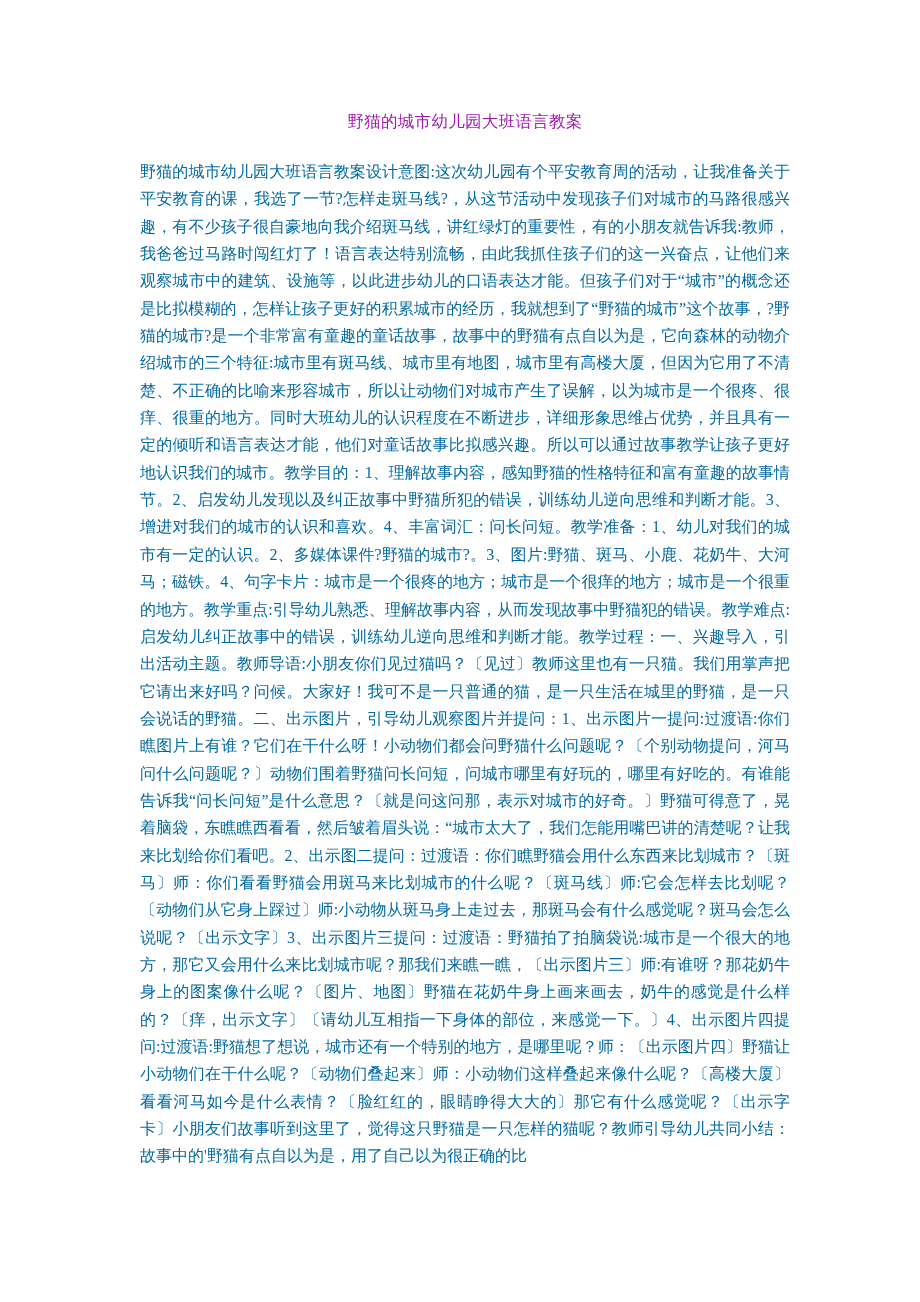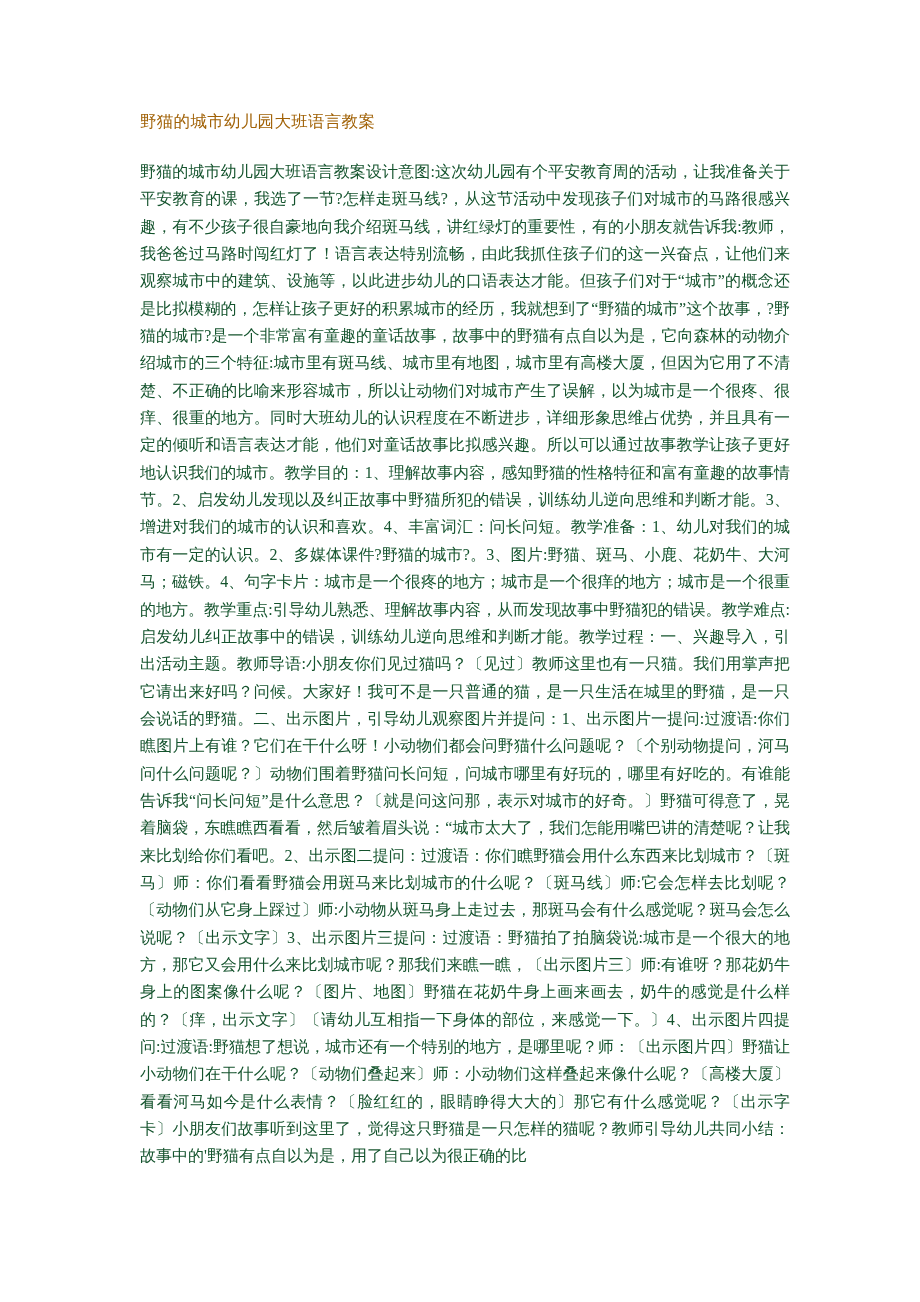--- a/index.html
+++ b/index.html
@@ -17,33 +17,33 @@
   .doc {
     padding-top: 108px;
     padding-left: 140px;
     padding-right: 130px;
   }
   .title {
     margin: 0 0 23px 0;
     font-size: 16.5px;
     font-weight: normal;
     line-height: 27px;
-    text-align: left;
-    color: #a16207;
+    text-align: center;
+    color: #a21caf;
     letter-spacing: 0.3px;
   }
   .body-text {
     margin: 0;
     font-size: 16px;
     line-height: 27.35px;
     text-align: justify;
     text-justify: inter-character;
     word-break: break-all;
     overflow-wrap: break-word;
-    color: #14532d;
+    color: #0369a1;
   }
 </style>
 </head>
 <body>
 
 <div class="doc">
   <h1 class="title">野猫的城市幼儿园大班语言教案</h1>
   <p class="body-text">野猫的城市幼儿园大班语言教案设计意图:这次幼儿园有个平安教育周的活动，让我准备关于平安教育的课，我选了一节?怎样走斑马线?，从这节活动中发现孩子们对城市的马路很感兴趣，有不少孩子很自豪地向我介绍斑马线，讲红绿灯的重要性，有的小朋友就告诉我:教师，我爸爸过马路时闯红灯了！语言表达特别流畅，由此我抓住孩子们的这一兴奋点，让他们来观察城市中的建筑、设施等，以此进步幼儿的口语表达才能。但孩子们对于“城市”的概念还是比拟模糊的，怎样让孩子更好的积累城市的经历，我就想到了“野猫的城市”这个故事，?野猫的城市?是一个非常富有童趣的童话故事，故事中的野猫有点自以为是，它向森林的动物介绍城市的三个特征:城市里有斑马线、城市里有地图，城市里有高楼大厦，但因为它用了不清楚、不正确的比喻来形容城市，所以让动物们对城市产生了误解，以为城市是一个很疼、很痒、很重的地方。同时大班幼儿的认识程度在不断进步，详细形象思维占优势，并且具有一定的倾听和语言表达才能，他们对童话故事比拟感兴趣。所以可以通过故事教学让孩子更好地认识我们的城市。教学目的：1、理解故事内容，感知野猫的性格特征和富有童趣的故事情节。2、启发幼儿发现以及纠正故事中野猫所犯的错误，训练幼儿逆向思维和判断才能。3、增进对我们的城市的认识和喜欢。4、丰富词汇：问长问短。教学准备：1、幼儿对我们的城市有一定的认识。2、多媒体课件?野猫的城市?。3、图片:野猫、斑马、小鹿、花奶牛、大河马；磁铁。4、句字卡片：城市是一个很疼的地方；城市是一个很痒的地方；城市是一个很重的地方。教学重点:引导幼儿熟悉、理解故事内容，从而发现故事中野猫犯的错误。教学难点:启发幼儿纠正故事中的错误，训练幼儿逆向思维和判断才能。教学过程：一、兴趣导入，引出活动主题。教师导语:小朋友你们见过猫吗？〔见过〕教师这里也有一只猫。我们用掌声把它请出来好吗？问候。大家好！我可不是一只普通的猫，是一只生活在城里的野猫，是一只会说话的野猫。二、出示图片，引导幼儿观察图片并提问：1、出示图片一提问:过渡语:你们瞧图片上有谁？它们在干什么呀！小动物们都会问野猫什么问题呢？〔个别动物提问，河马问什么问题呢？〕动物们围着野猫问长问短，问城市哪里有好玩的，哪里有好吃的。有谁能告诉我“问长问短”是什么意思？〔就是问这问那，表示对城市的好奇。〕野猫可得意了，晃着脑袋，东瞧瞧西看看，然后皱着眉头说：“城市太大了，我们怎能用嘴巴讲的清楚呢？让我来比划给你们看吧。2、出示图二提问：过渡语：你们瞧野猫会用什么东西来比划城市？〔斑马〕师：你们看看野猫会用斑马来比划城市的什么呢？〔斑马线〕师:它会怎样去比划呢？〔动物们从它身上踩过〕师:小动物从斑马身上走过去，那斑马会有什么感觉呢？斑马会怎么说呢？〔出示文字〕3、出示图片三提问：过渡语：野猫拍了拍脑袋说:城市是一个很大的地方，那它又会用什么来比划城市呢？那我们来瞧一瞧，〔出示图片三〕师:有谁呀？那花奶牛身上的图案像什么呢？〔图片、地图〕野猫在花奶牛身上画来画去，奶牛的感觉是什么样的？〔痒，出示文字〕〔请幼儿互相指一下身体的部位，来感觉一下。〕4、出示图片四提问:过渡语:野猫想了想说，城市还有一个特别的地方，是哪里呢？师：〔出示图片四〕野猫让小动物们在干什么呢？〔动物们叠起来〕师：小动物们这样叠起来像什么呢？〔高楼大厦〕看看河马如今是什么表情？〔脸红红的，眼睛睁得大大的〕那它有什么感觉呢？〔出示字卡〕小朋友们故事听到这里了，觉得这只野猫是一只怎样的猫呢？教师引导幼儿共同小结：故事中的'野猫有点自以为是，用了自己以为很正确的比</p>
 </div>
 

